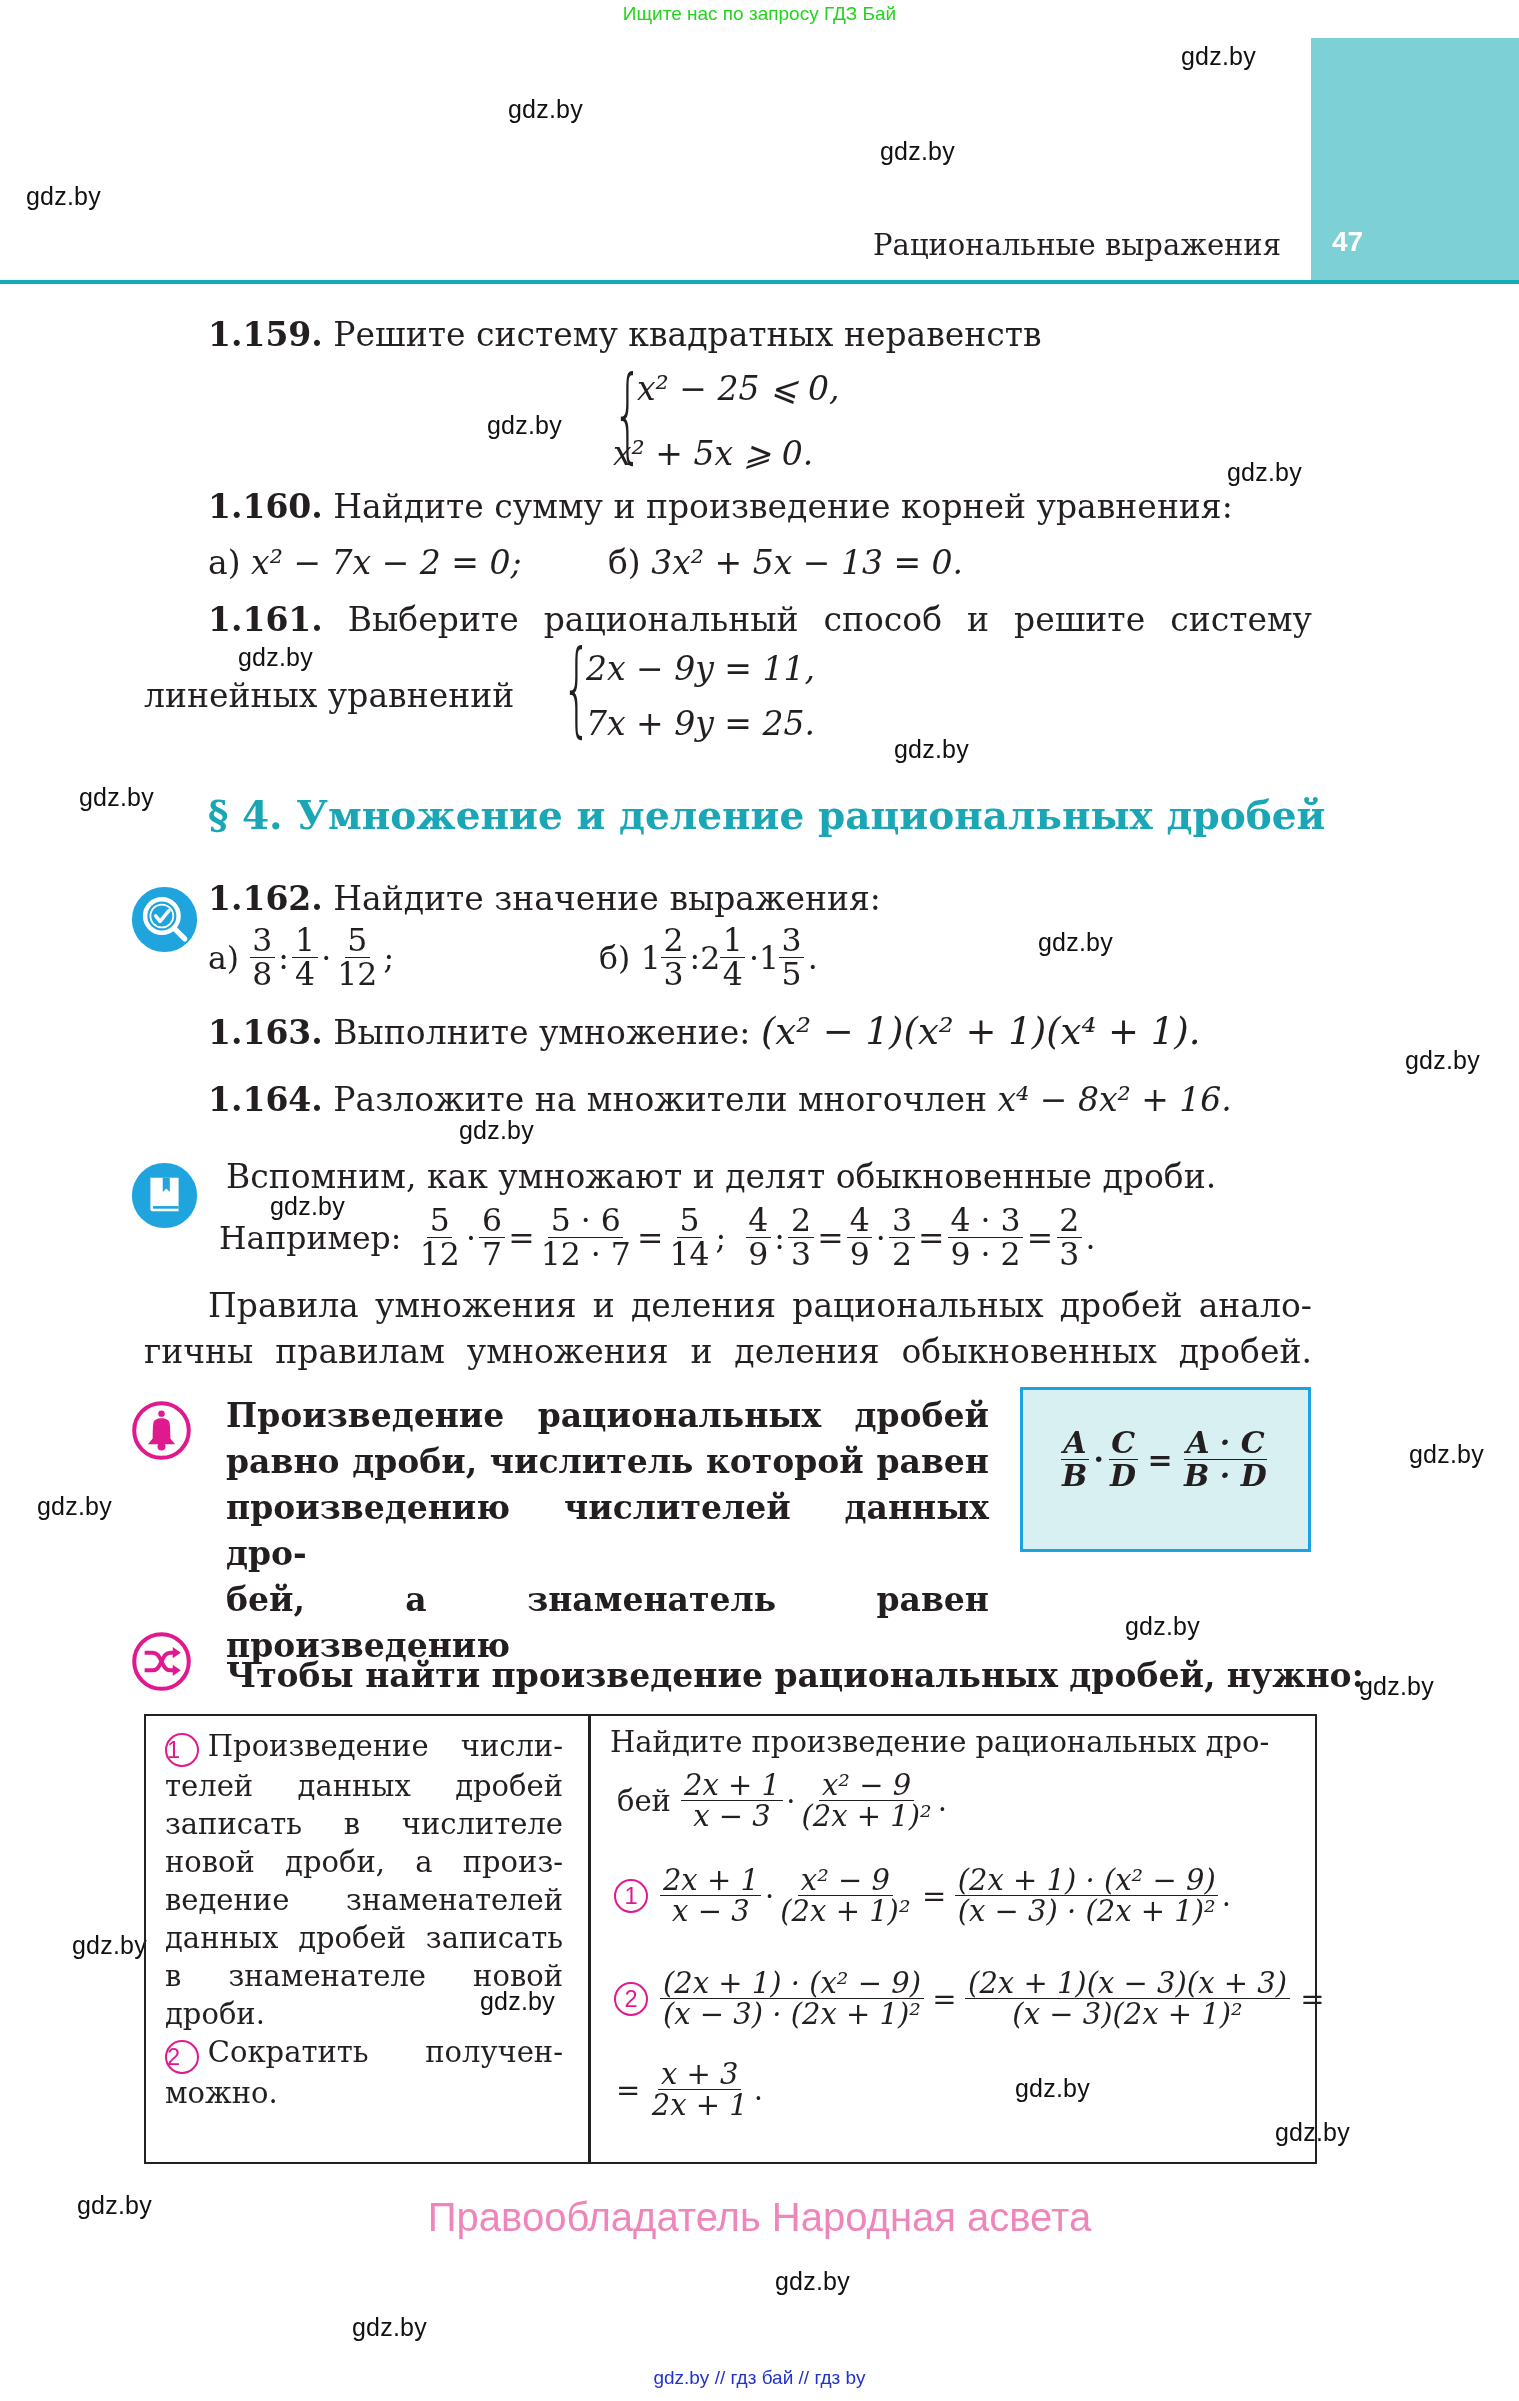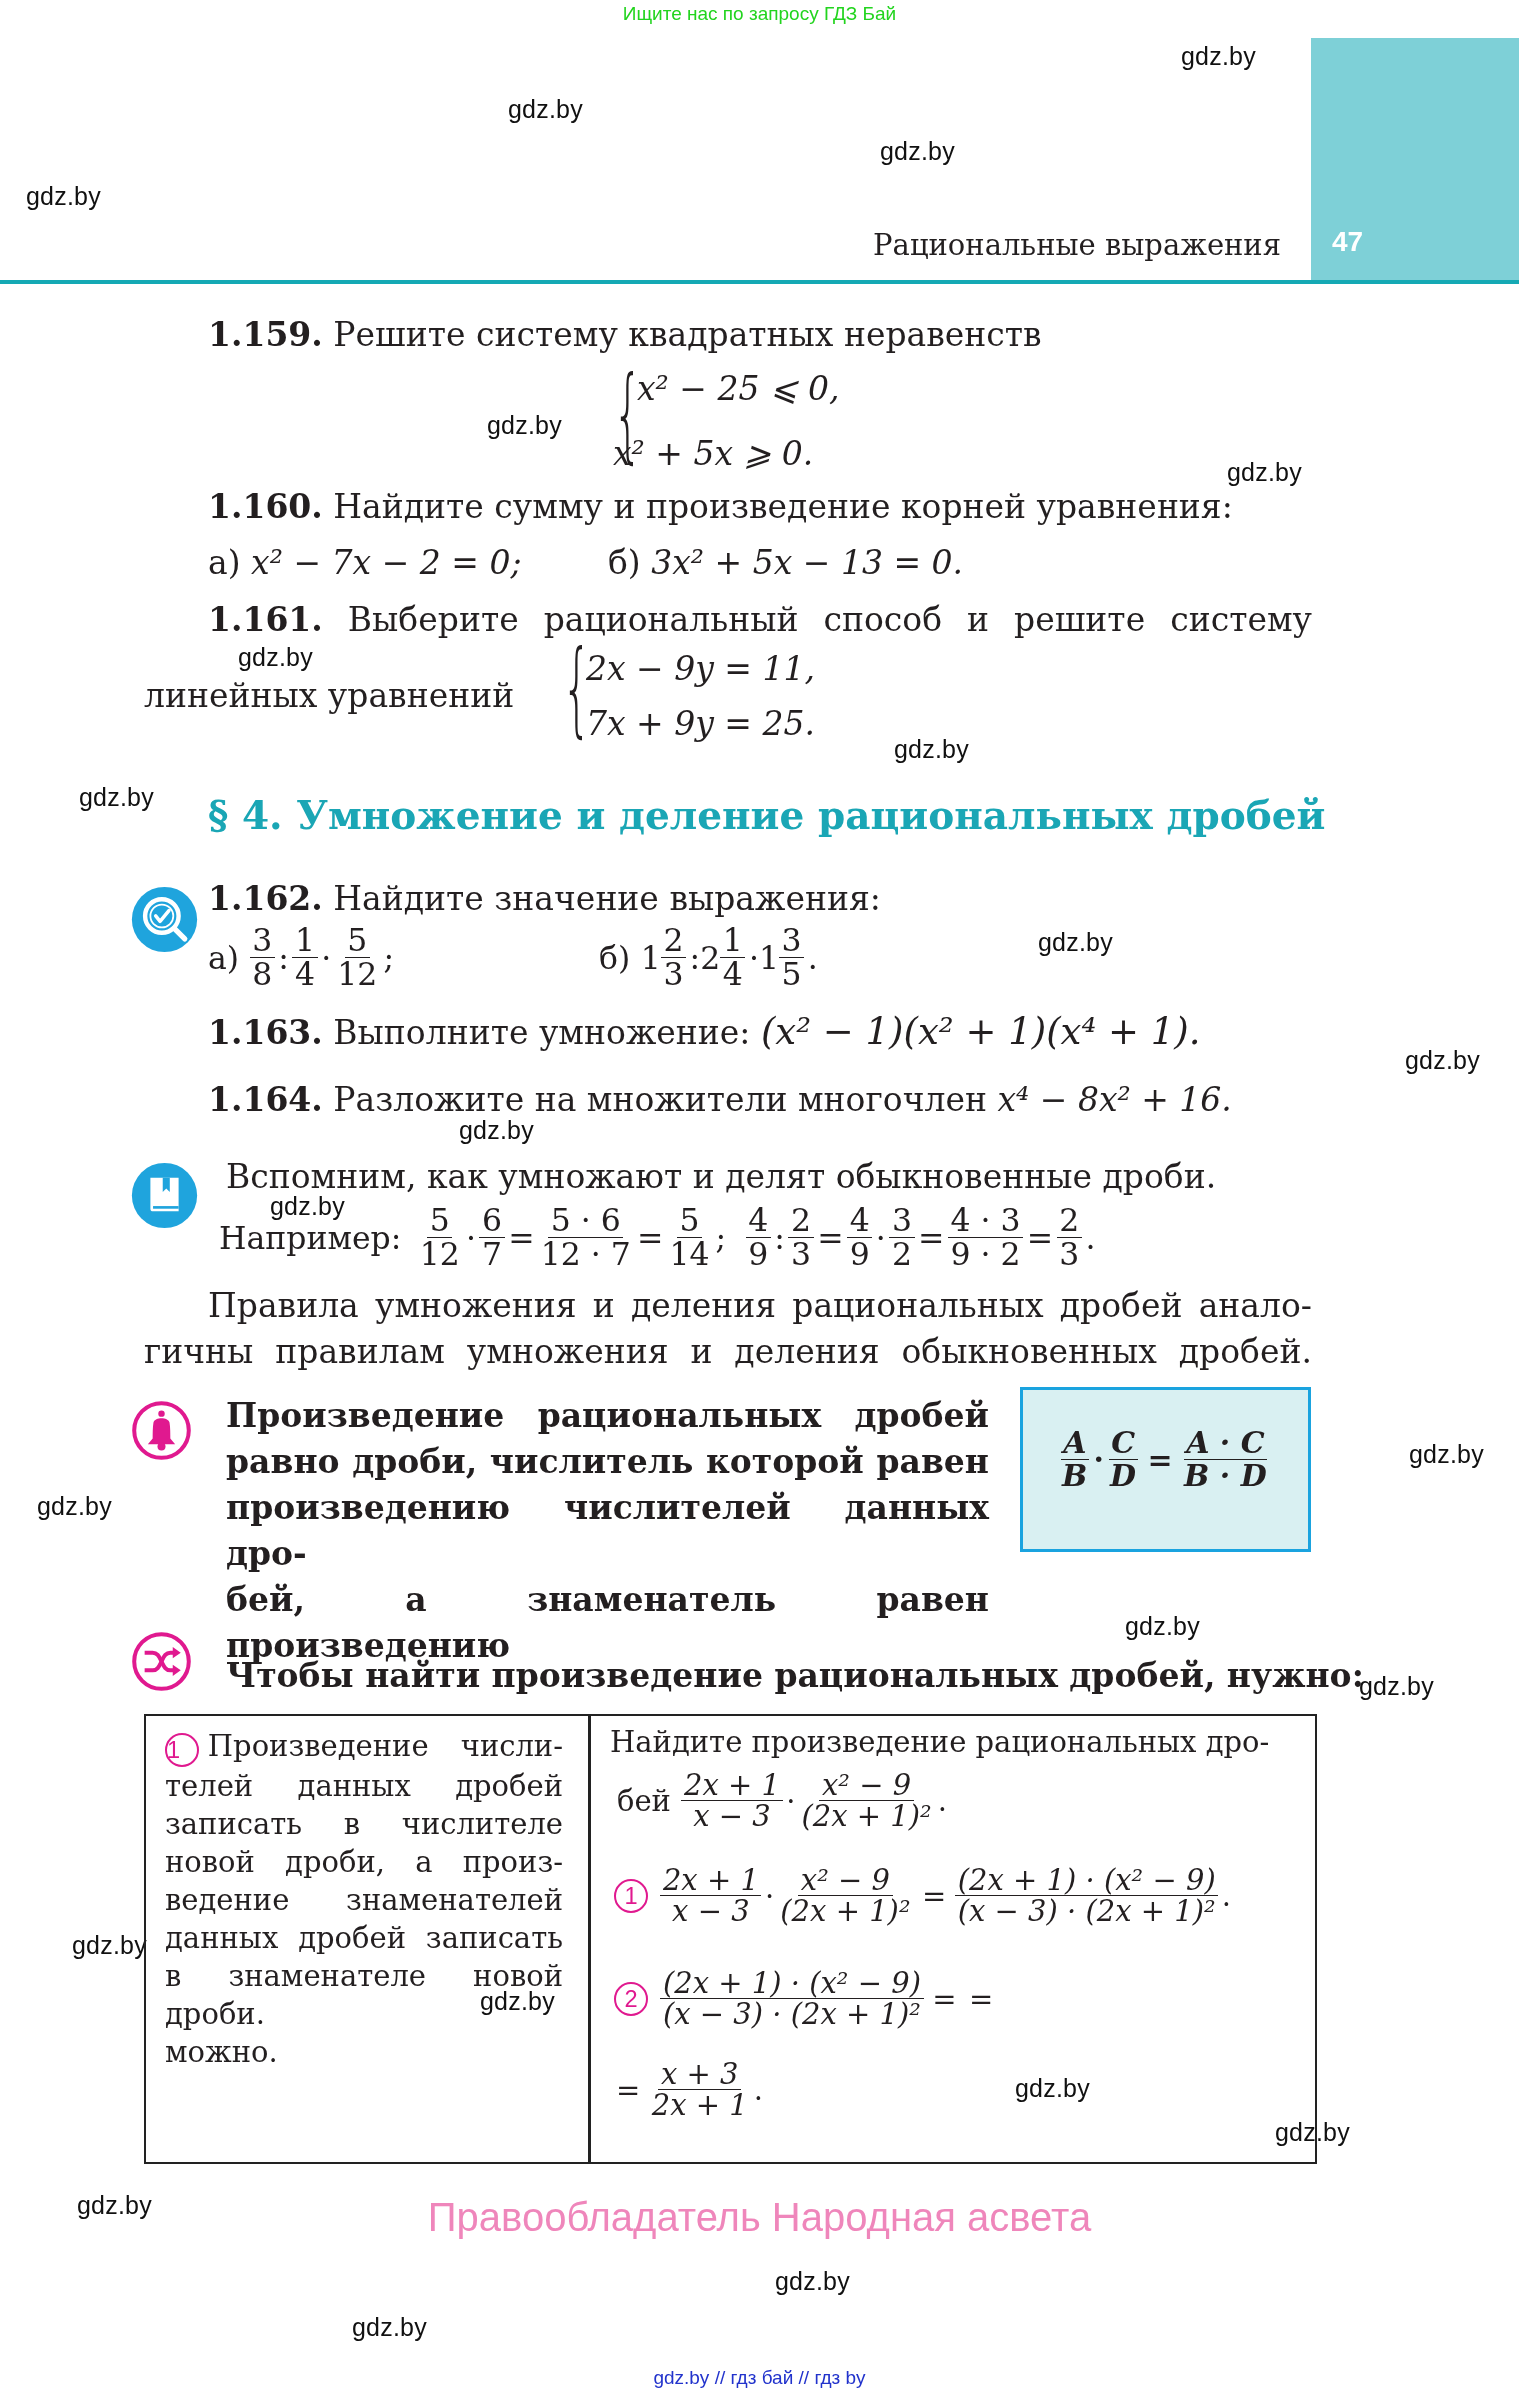--- a/index.html
+++ b/index.html
@@ -263,20 +263,21 @@
   <div class="tdiv"></div>
   <div class="col1">
     <p><span class="mark">1</span><span>Произведение числи-</span></p>
     <p>телей данных дробей</p>
     <p>записать в числителе</p>
     <p>новой дроби, а произ-</p>
     <p>ведение знаменателей</p>
     <p>данных дробей записать</p>
     <p>в знаменателе новой</p>
     <p class="last">дроби.</p>
+    <p><span class="mark">2</span><span>Сократить получен-</span></p>
     <p class="last">можно.</p>
   </div>
 
   <div class="col2">
     <div style="font-size:29px;white-space:nowrap">Найдите произведение рациональных дро-</div>
   </div>
   <div class="rowm it" style="left:471px;top:54px">
     <span style="font-style:normal;margin-right:7px">бей</span>
     <span class="frac">
         <span class="n">2x + 1</span>
@@ -307,20 +308,24 @@
       </span>
     <span style="font-style:normal">.</span>
   </div>
   <div class="rowm it" style="left:468px;top:252px">
     <span class="mark" style="font-style:normal">2</span>
     <span class="frac">
         <span class="n">(2x + 1) · (x² − 9)</span>
         <span>(x − 3) · (2x + 1)²</span>
       </span>
     <span style="font-style:normal;margin:0 5.3px">=</span>
+    <span class="frac">
+        <span class="n">(2x + 1)(x − 3)(x + 3)</span>
+        <span>(x − 3)(2x + 1)²</span>
+      </span>
     <span style="font-style:normal;margin-left:7px">=</span>
   </div>
   <div class="rowm it" style="left:470px;top:343px">
     <span style="font-style:normal;margin-right:5.3px">=</span>
     <span class="frac">
         <span class="n">x + 3</span>
         <span>2x + 1</span>
       </span>
     <span style="font-style:normal">.</span>
   </div>

